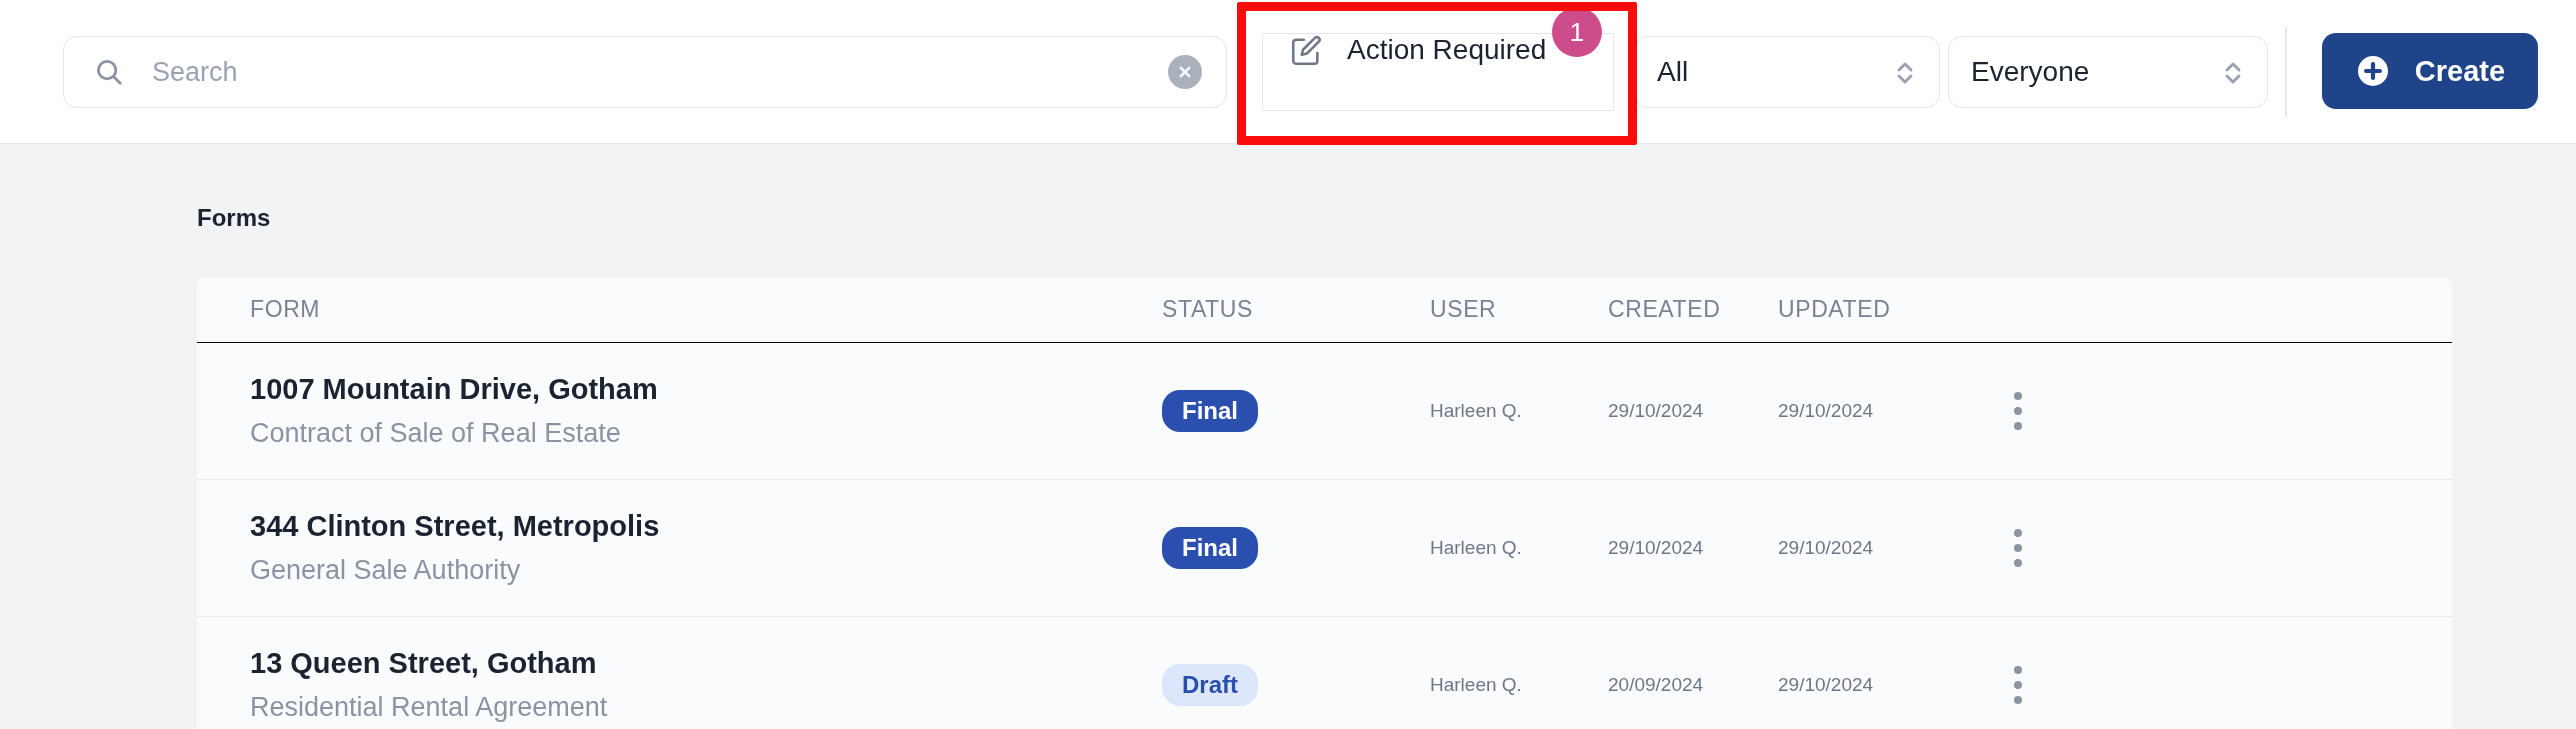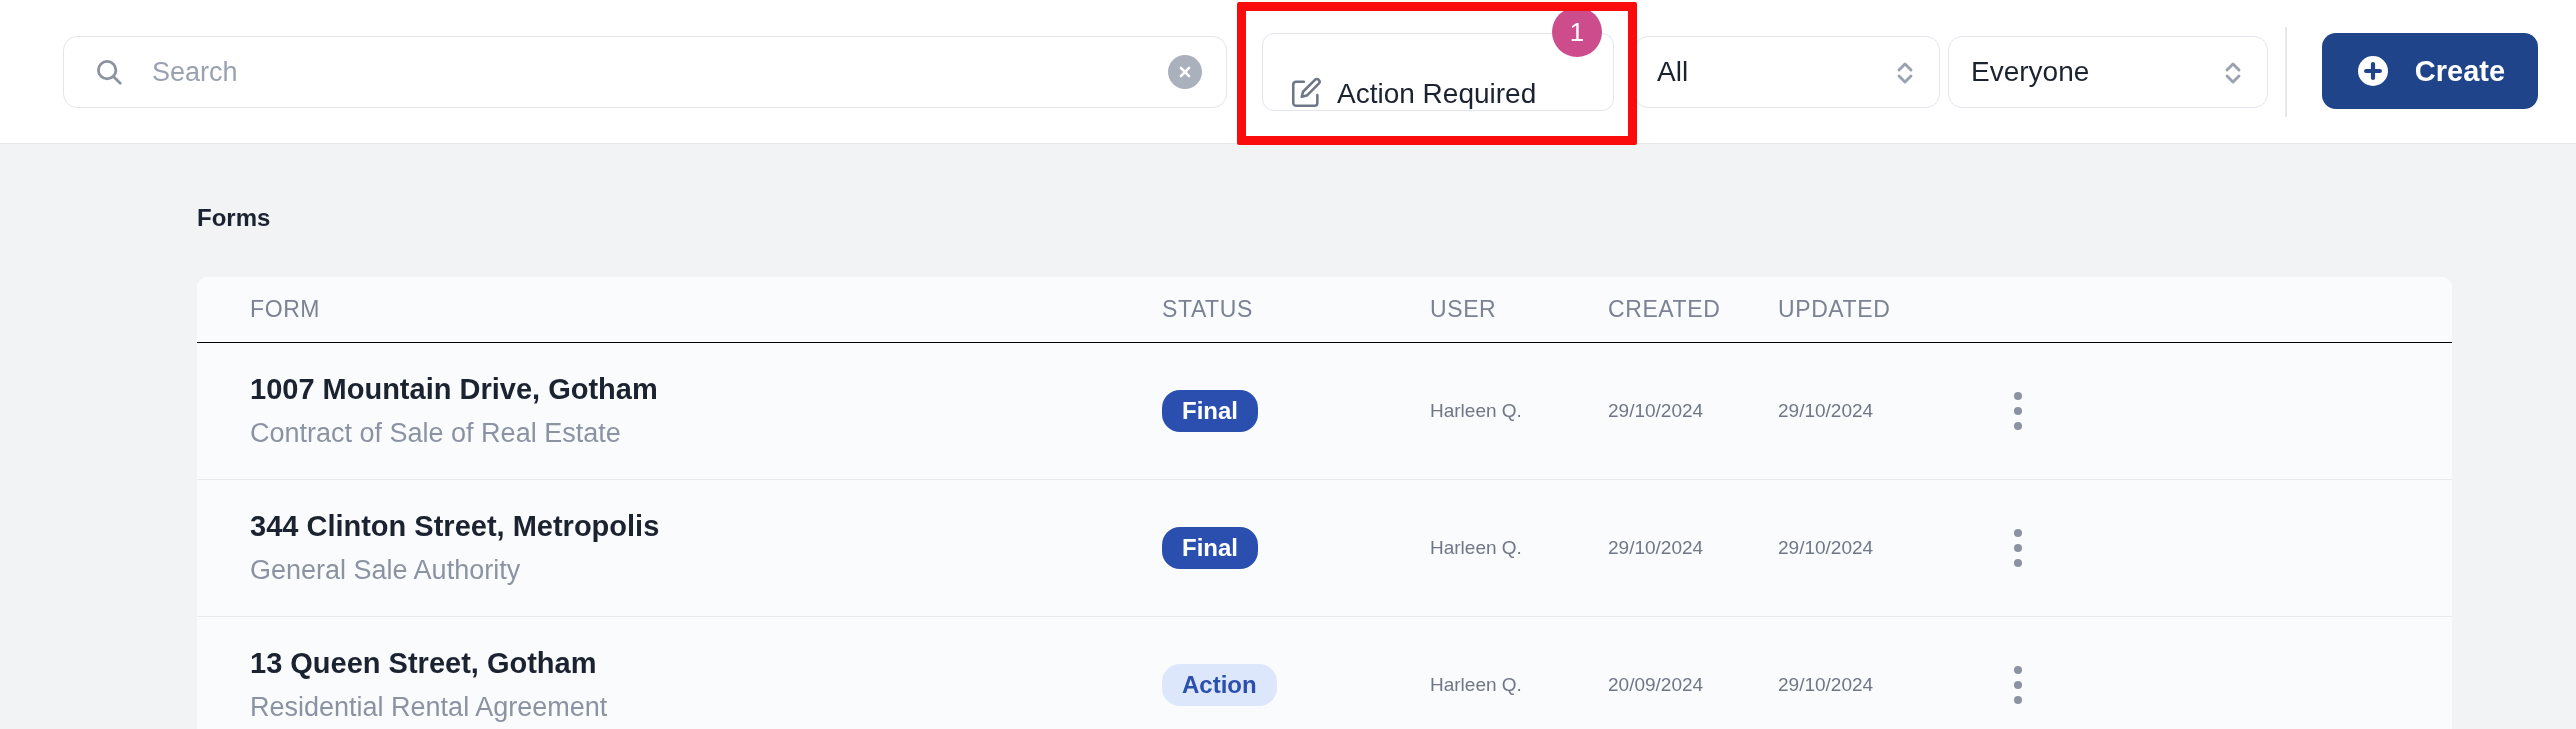--- a/index.html
+++ b/index.html
@@ -62,25 +62,25 @@
     display: flex; align-items: center; justify-content: center;
     padding: 0;
   }
   .search-clear svg { width: 18px; height: 18px; }
 
   .action-required-btn {
     position: absolute;
     left: 1262px; top: 33px;
     width: 352px; height: 78px;
     border: 1.5px solid #e2e5ea;
-    border-radius: 12px;
+    border-radius: 2px;
     background: #ffffff;
     display: flex;
-    align-items: flex-end;
-    gap: 14px;
+    align-items: flex-start;
+    gap: 24px;
     padding: 0 26px;
     cursor: pointer;
     font-family: "Liberation Sans", sans-serif;
   }
   .action-required-btn .label {
     font-size: 28px;
     color: #1b2230;
     white-space: nowrap;
   }
   .pencil-icon { width: 34px; height: 34px; color: #6f7787; flex: 0 0 auto; }
@@ -364,21 +364,21 @@
           </span>
       </div>
     </div>
 
     <div class="row">
       <div class="col-form">
         <div class="form-title">13 Queen Street, Gotham</div>
         <div class="form-sub">Residential Rental Agreement</div>
       </div>
       <div class="col-status">
-        <span class="badge badge-draft">Action</span>
+        <span class="badge badge-draft">Draft</span>
       </div>
       <div class="col-user cell-text">Harleen Q.</div>
       <div class="col-created cell-text">20/09/2024</div>
       <div class="col-updated cell-text">29/10/2024</div>
       <div class="col-menu">
         <span class="kebab">
             <i></i>
             <i></i>
             <i></i>
           </span>

